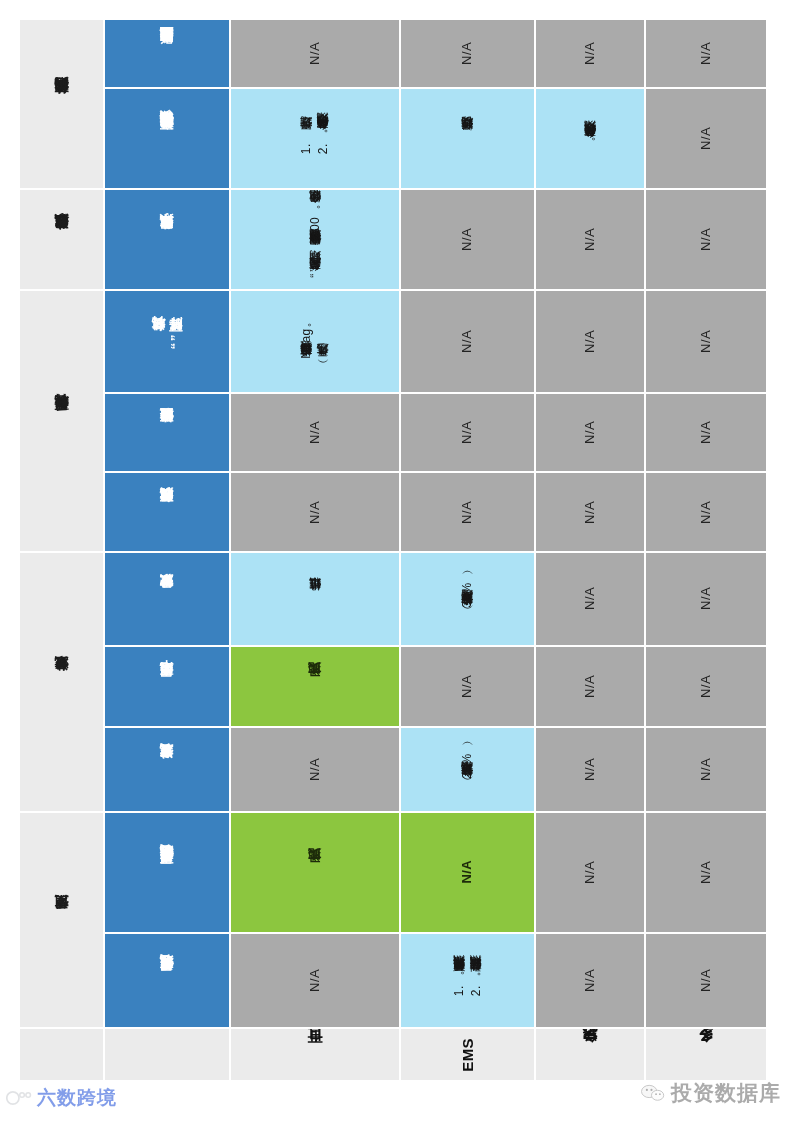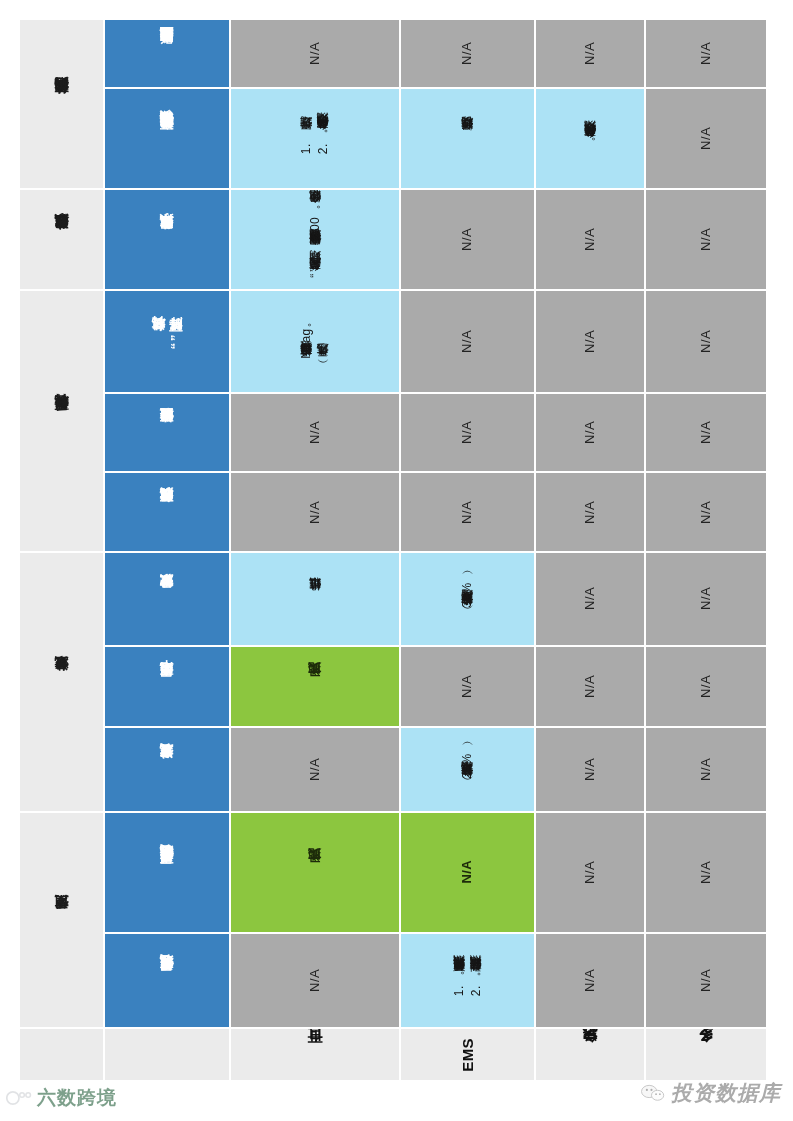--- a/index.html
+++ b/index.html
@@ -95,22 +95,22 @@
     opacity:.55;
   }
   .wm-left{left:6px;bottom:10px;}
   .wm-right{right:12px;bottom:14px;}
   .wm-text{
     font-size:19px;
     font-weight:bold;
     color:#8a8f96;
     letter-spacing:1px;
   }
-  .wm-right .wm-text{color:#4a4a4a;font-size:21px;opacity:.85;font-style:italic;}
-  .wm-left .wm-text{color:#14532d;}
+  .wm-right .wm-text{color:#4a4a4a;font-size:21px;opacity:.85;}
+  .wm-left .wm-text{color:#1d4ed8;}
   .wm-ico{width:26px;height:20px;display:block;}
 </style>
 </head>
 <body>
 
 <div id="matrix">
 
   <div class="col col-cat" id="cat-col">
       <div class="cell cat" style="height: 186px;">
         <span class="vtext">其他机构层面的措施</span>

